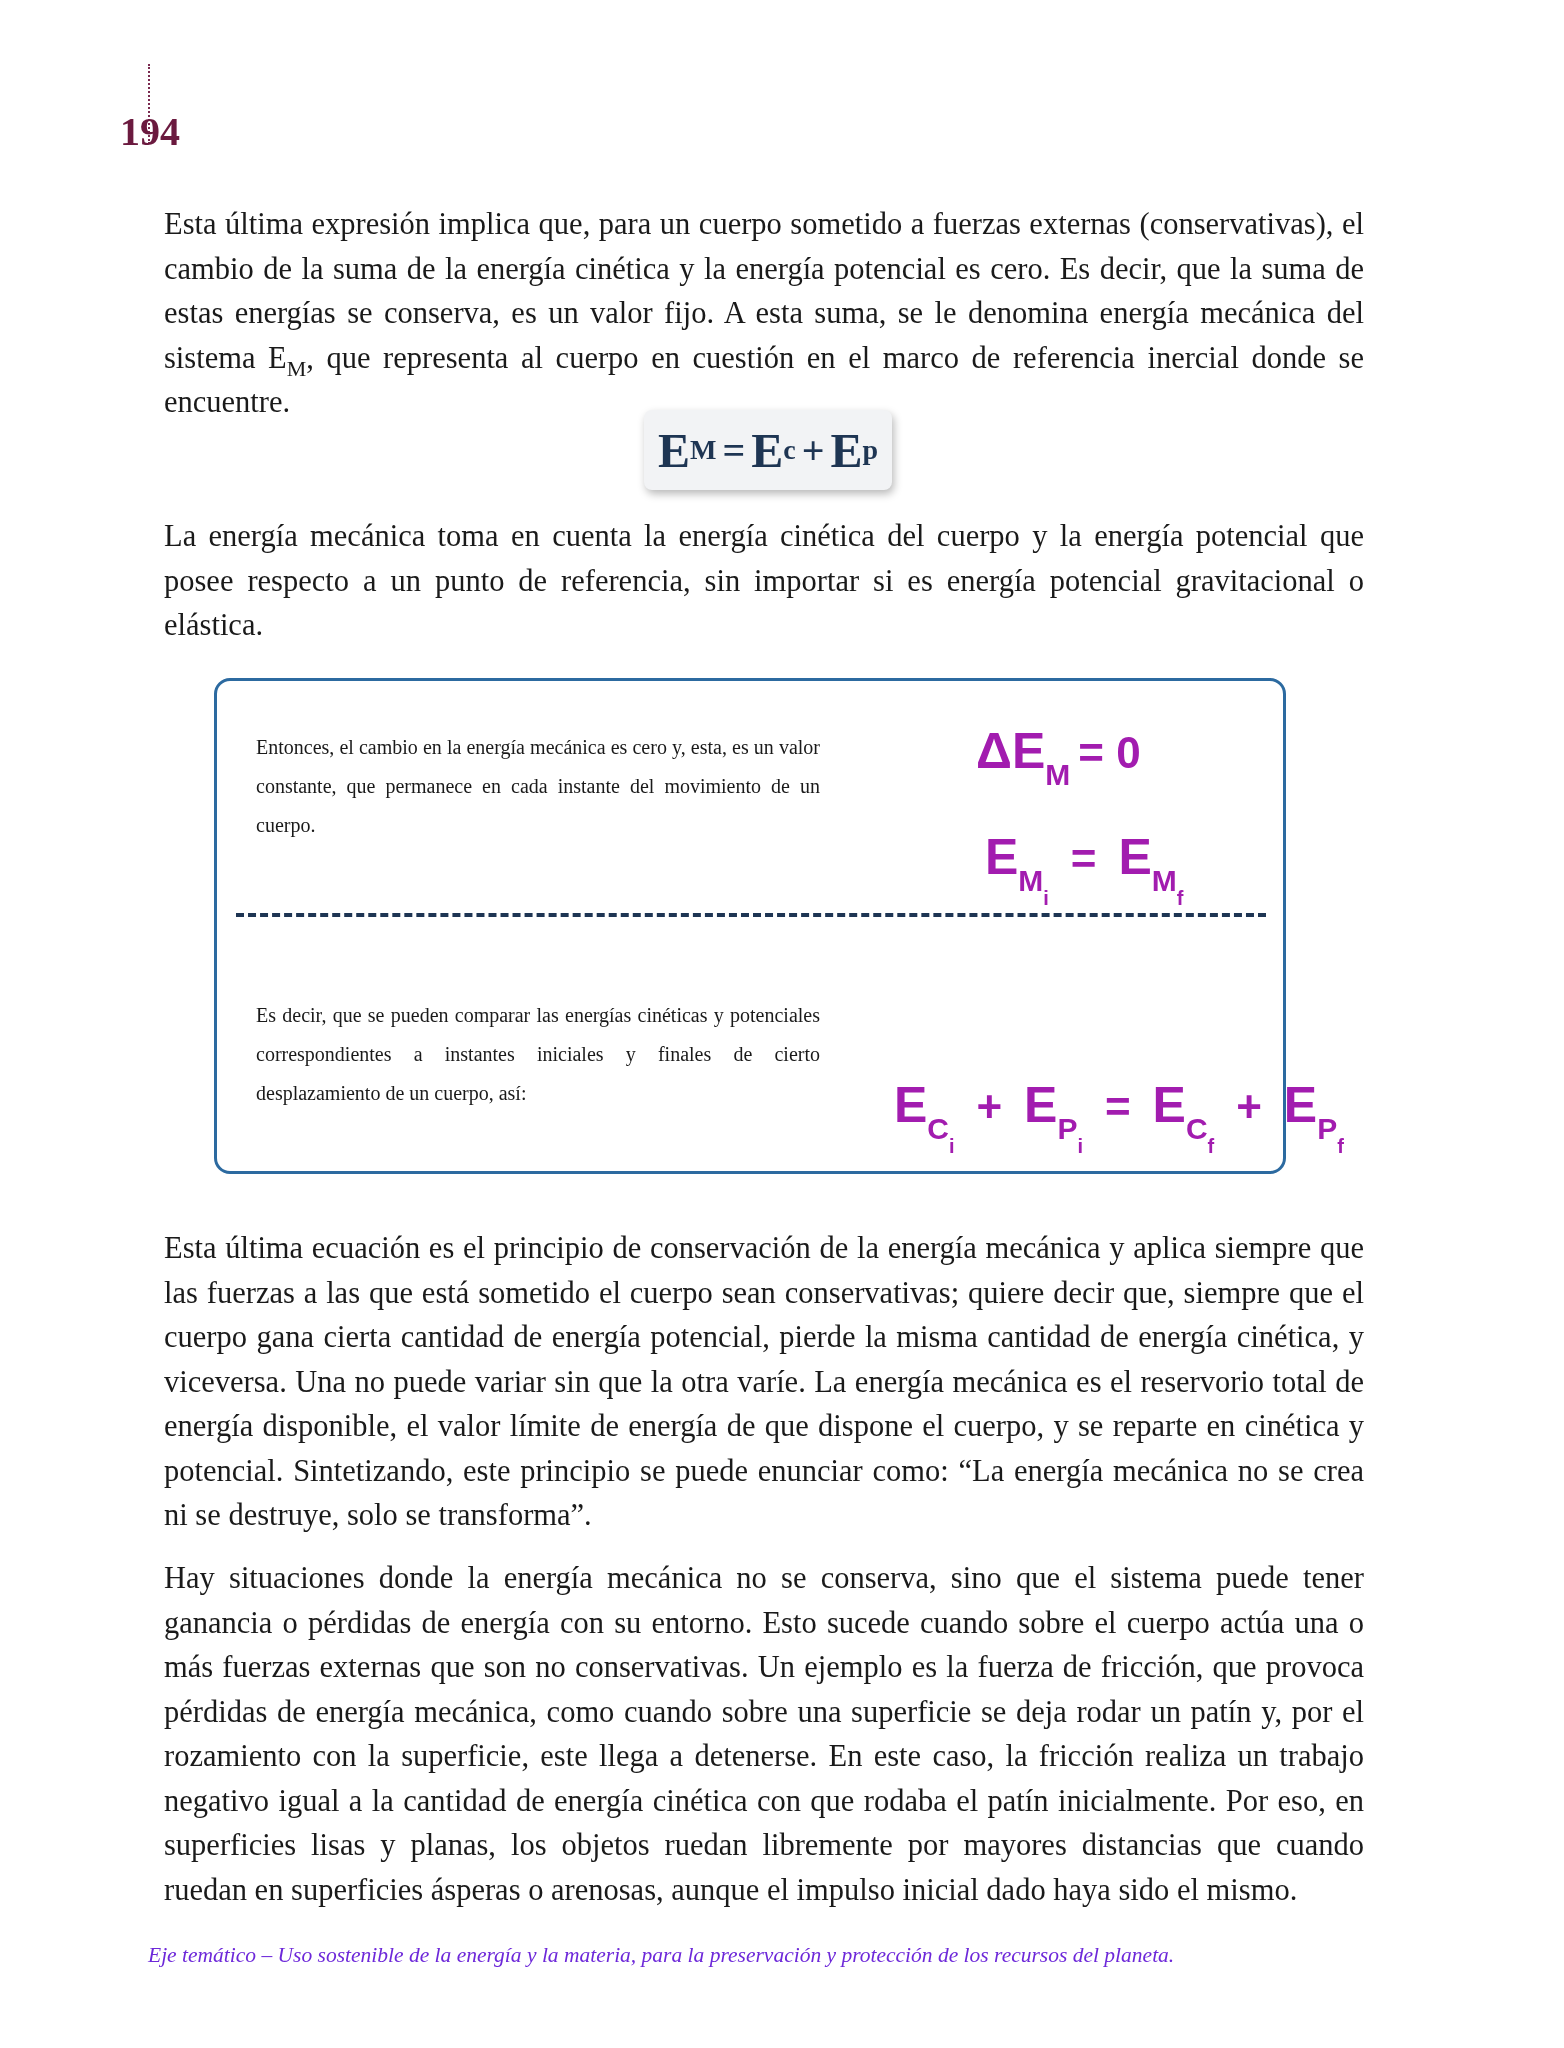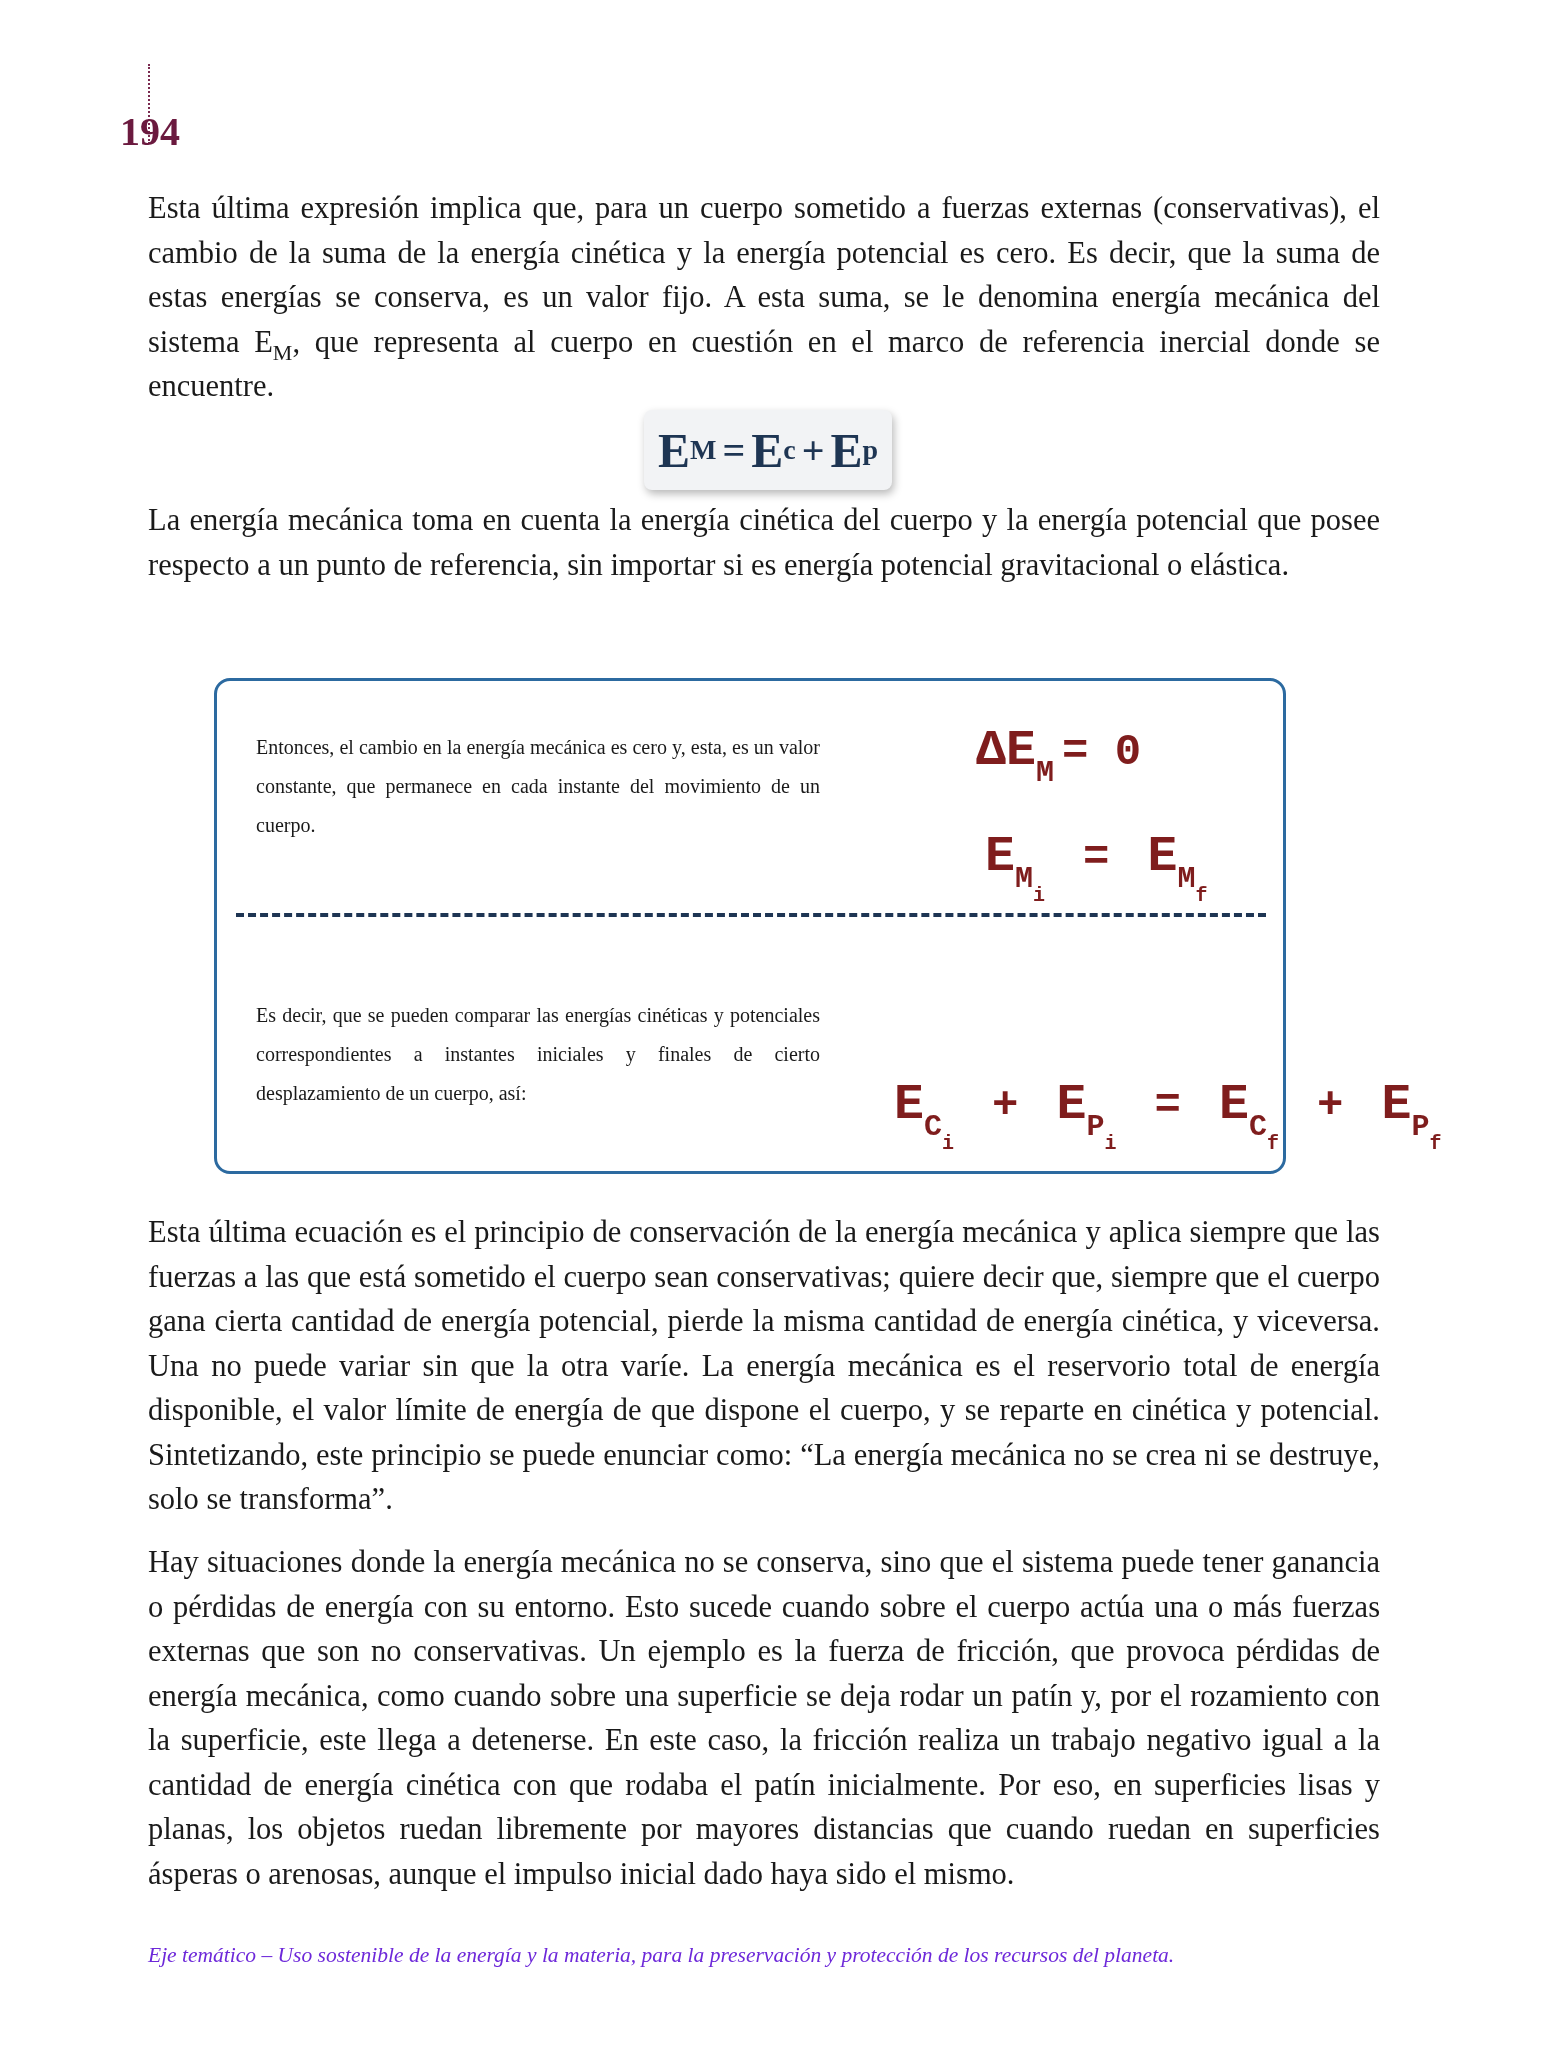--- a/index.html
+++ b/index.html
@@ -4,39 +4,39 @@
 <style>
   html, body { margin: 0; padding: 0; background: #ffffff; }
   body { width: 1564px; height: 2048px; position: relative; overflow: hidden;
          font-family: "Liberation Serif", "DejaVu Serif", serif; color: #1a1a1a; }
   .page-number { position: absolute; left: 72px; top: 108px; font-size: 40px; font-weight: bold;
                  color: #6b1a3f; letter-spacing: 0; margin-left: 48px; }
   .page-rule { position: absolute; left: 148px; top: 64px; height: 80px; width: 0;
                border-left: 2px dotted #7a2a4f; }
   .text { position: absolute; left: 148px; width: 1232px; font-size: 30.5px; line-height: 44.5px;
           text-align: justify; }
-  .text p { margin: 0; }
+  .text p { margin: 16px; }
   .p1 { top: 186px; }
   .sub { font-size: 0.72em; vertical-align: -0.35em; line-height: 0; }
   .formula-box { position: absolute; left: 644px; top: 410px; width: 248px; height: 80px;
                  background: #f2f3f5; border-radius: 8px;
                  box-shadow: 2px 4px 8px rgba(0,0,0,0.28); display: flex; align-items: center; justify-content: center;
                  color: #1e3553; font-weight: bold; font-size: 48px; font-family: "Liberation Serif", serif; }
   .formula-box .fs { font-size: 28px; vertical-align: -0.5em; line-height: 0; }
   .formula-box .op { font-size: 40px; margin: 0 6px; }
   .p2 { top: 498px; }
   .info-box { position: absolute; left: 214px; top: 678px; width: 1072px; height: 496px;
               border: 3px solid #2c6aa0; border-radius: 16px; box-sizing: border-box; }
   .box-text { position: absolute; left: 256px; width: 564px; font-size: 20px; line-height: 39px;
               text-align: justify; text-align-last: left; }
   .bt1 { top: 728px; }
   .bt2 { top: 948px; margin-top: 48px; }
   .divider { position: absolute; left: 236px; top: 913px; width: 1030px; height: 0;
              border-top: 4px dashed #1e3553; }
-  .eq { position: absolute; color: #7f1d1d; font-weight: bold; font-family: Liberation Mono, monospace;
+  .eq { position: absolute; color: #a21caf; font-weight: bold; font-family: Liberation Sans, sans-serif;
         font-size: 50px; white-space: nowrap; }
   .eq .s { font-size: 30px; vertical-align: -0.55em; line-height: 0; }
   .eq .ss { font-size: 20px; vertical-align: -0.7em; line-height: 0; }
   .eq .o { margin: 0 8px; font-size: 44px; }
   .eq1 { left: 976px; top: 722px; }
   .eq2 { left: 962px; top: 828px; margin-left: 23px; }
   .eq3 { left: 874px; top: 1076px; margin-left: 20px; }
   .p3 { top: 1210px; }
   .p4 { top: 1540px; }
   .footer { position: absolute; left: 148px; top: 1943px; font-size: 21.5px; font-style: italic;

